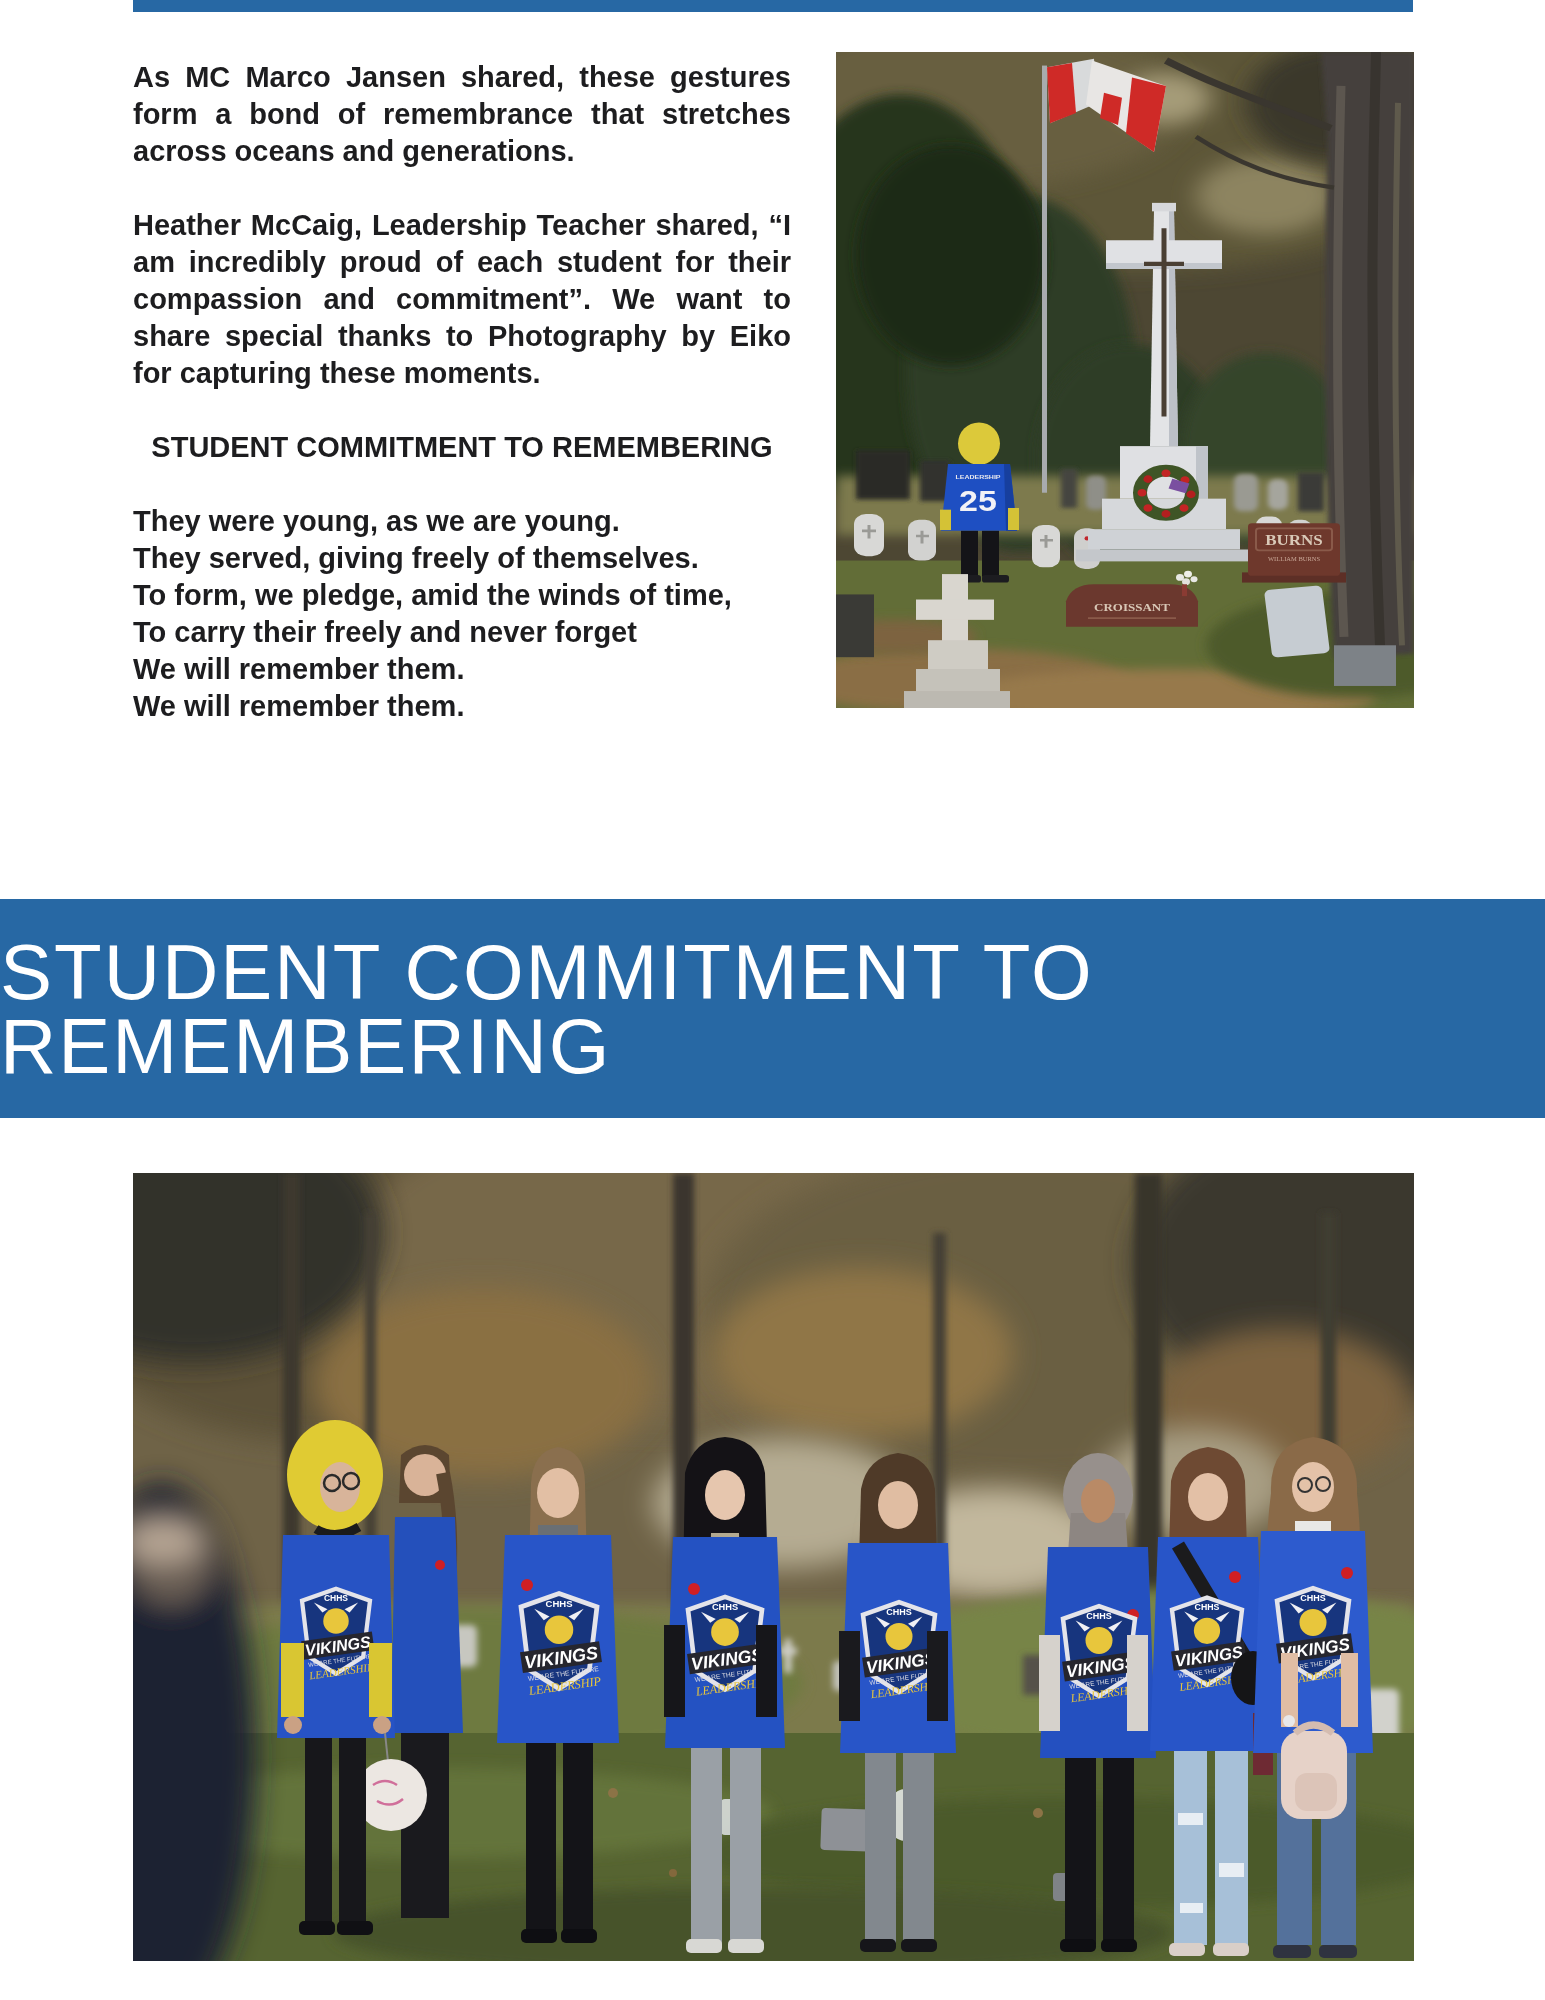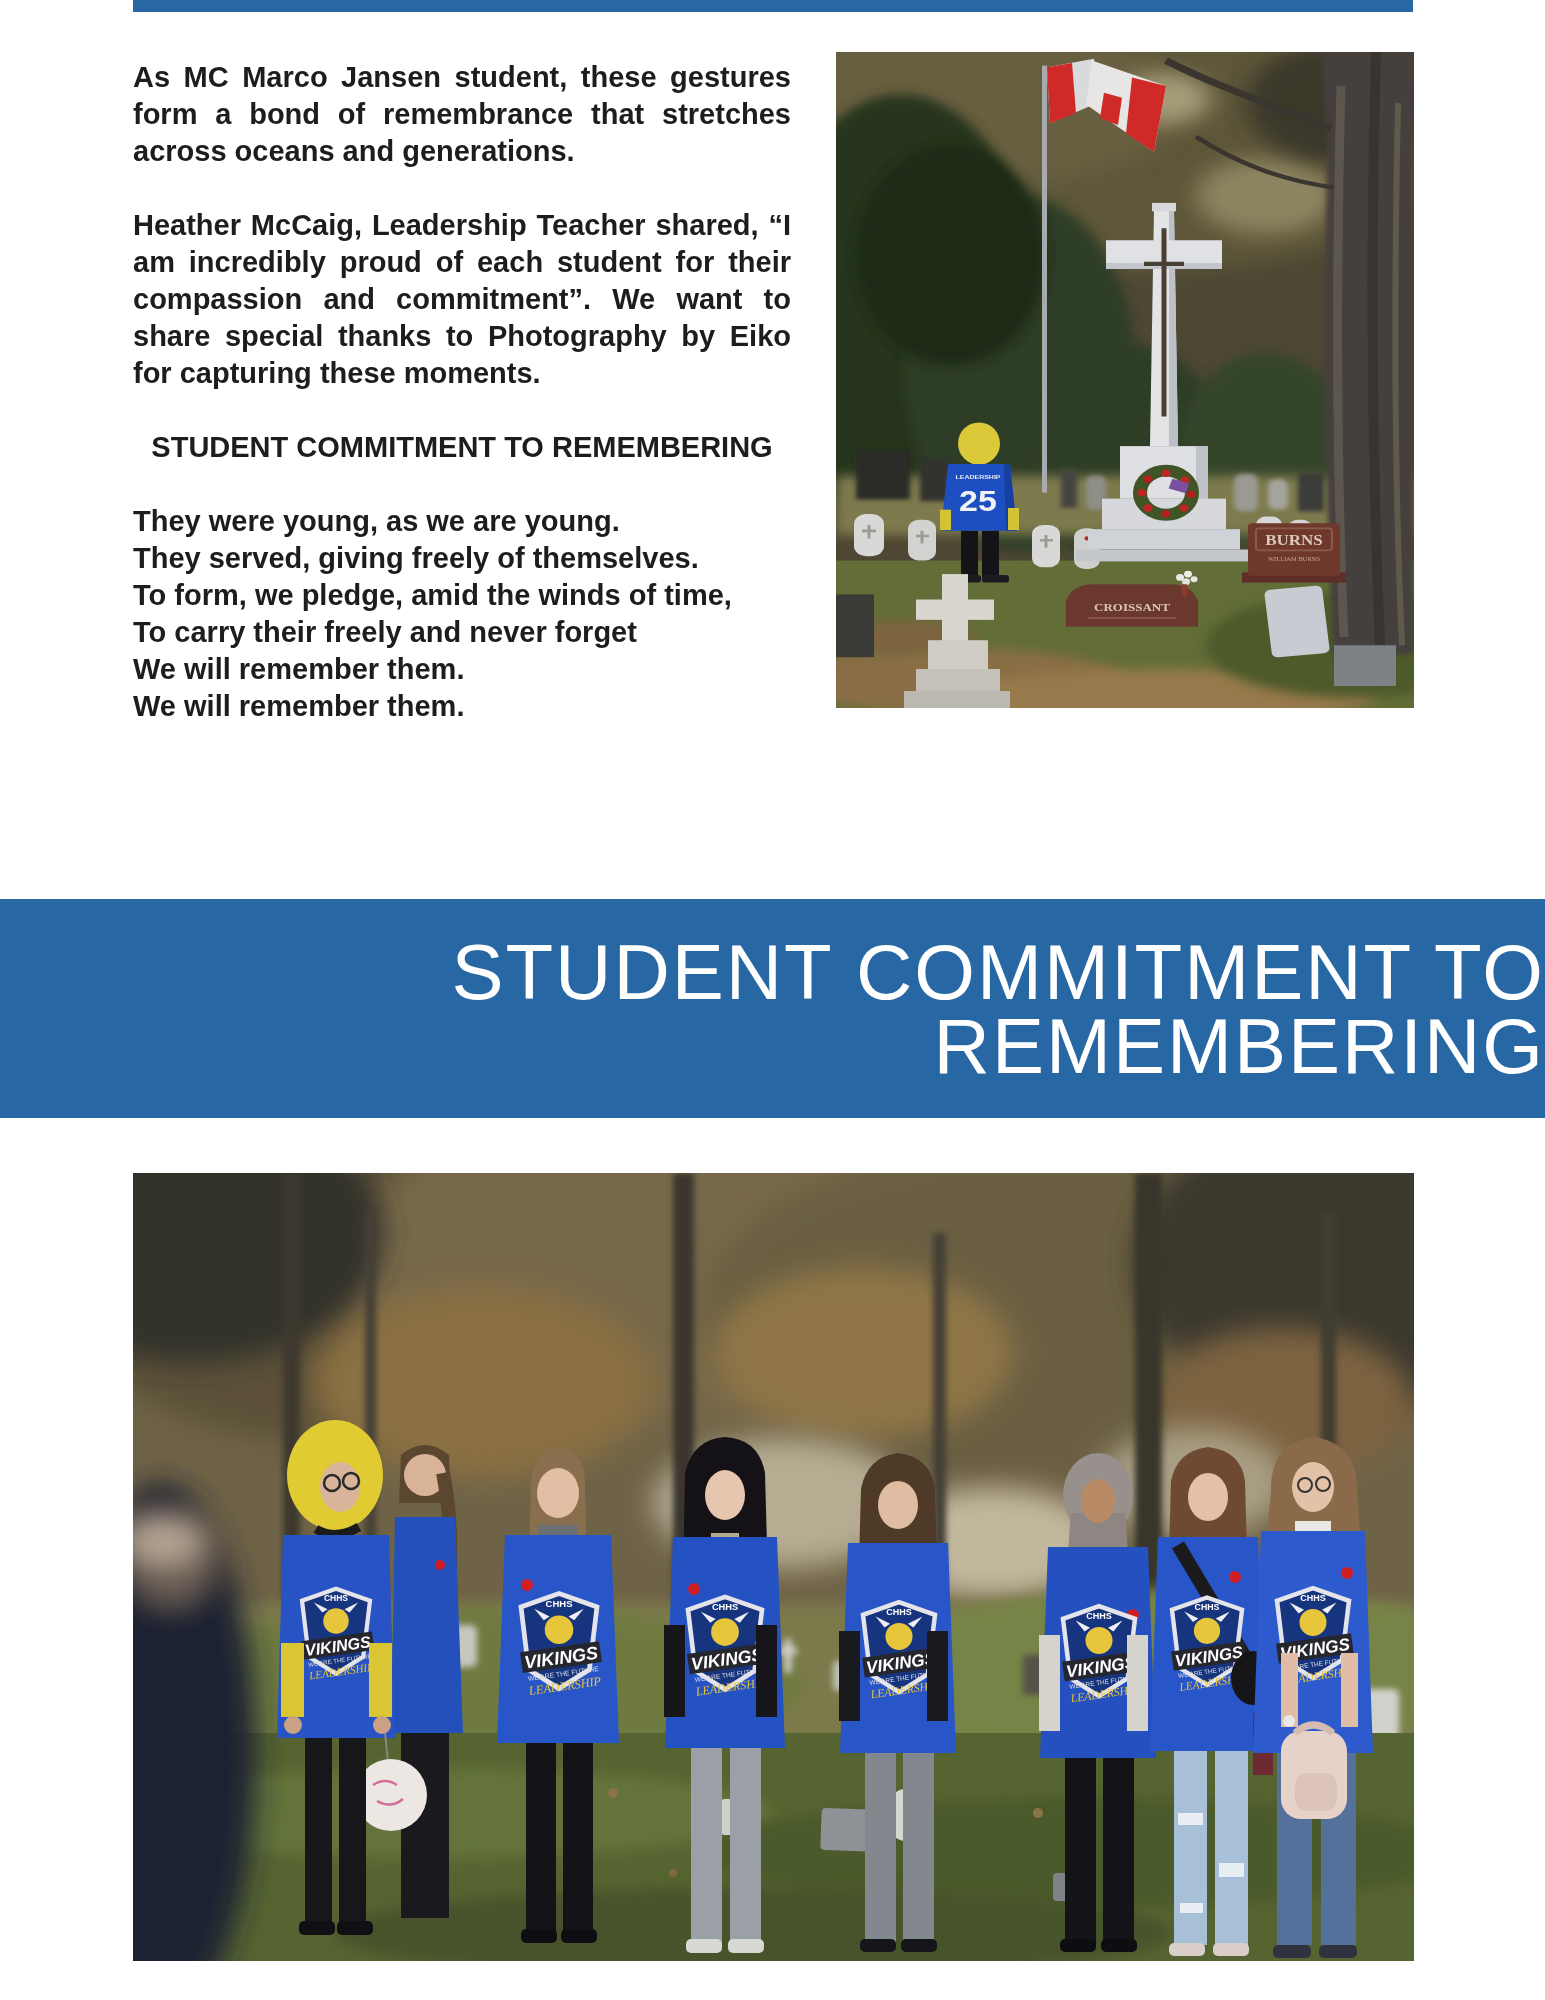--- a/index.html
+++ b/index.html
@@ -9,34 +9,34 @@
   .article{position:absolute;left:133px;top:59px;width:658px;color:#1d1d1f;
            font-size:29px;font-weight:bold;line-height:37px;}
   .article p{margin:0 0 37px 0;text-align:justify;}
   .article .subhead{margin:0 0 37px 0;text-align:center;}
   .poem div{text-align:left;}
   .photo{position:absolute;overflow:hidden;}
   .photo-top{left:836px;top:52px;width:578px;height:656px;}
   .photo-bottom{left:133px;top:1173px;width:1281px;height:788px;}
   .photo svg{display:block;width:100%;height:100%;}
   .banner{position:absolute;left:0;top:899px;width:1545px;height:219px;background:#2768a4;
-          display:flex;flex-direction:column;justify-content:center;align-items:flex-end;
+          display:flex;flex-direction:column;justify-content:center;align-items:flex-start;
           padding-top:0;box-sizing:border-box;}
   .banner .bline{color:#ffffff;font-size:78px;line-height:74px;font-weight:400;
                  letter-spacing:2px;text-align:center;white-space:nowrap;}
 </style>
 </head>
 <body>
 
 <div class="page">
 
   <div class="top-bar"></div>
 
   <div class="article">
-    <p>As MC Marco Jansen student, these gestures form a bond of remembrance that stretches across oceans and generations.</p>
+    <p>As MC Marco Jansen shared, these gestures form a bond of remembrance that stretches across oceans and generations.</p>
     <p>Heather McCaig, Leadership Teacher shared, “I am incredibly proud of each student for their compassion and commitment”. We want to share special thanks to Photography by Eiko for capturing these moments.</p>
     <div class="subhead">STUDENT COMMITMENT TO REMEMBERING</div>
     <div class="poem">
       <div>They were young, as we are young.</div>
       <div>They served, giving freely of themselves.</div>
       <div>To form, we pledge, amid the winds of time,</div>
       <div>To carry their freely and never forget</div>
       <div>We will remember them.</div>
       <div>We will remember them.</div>
     </div>

